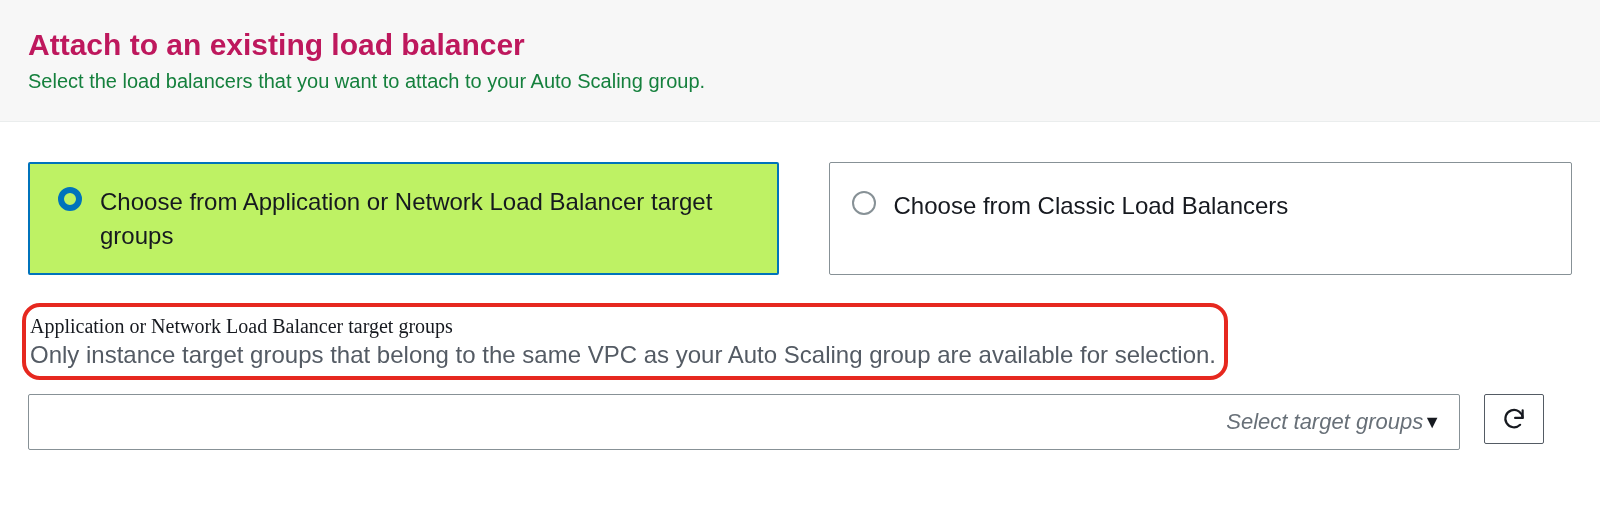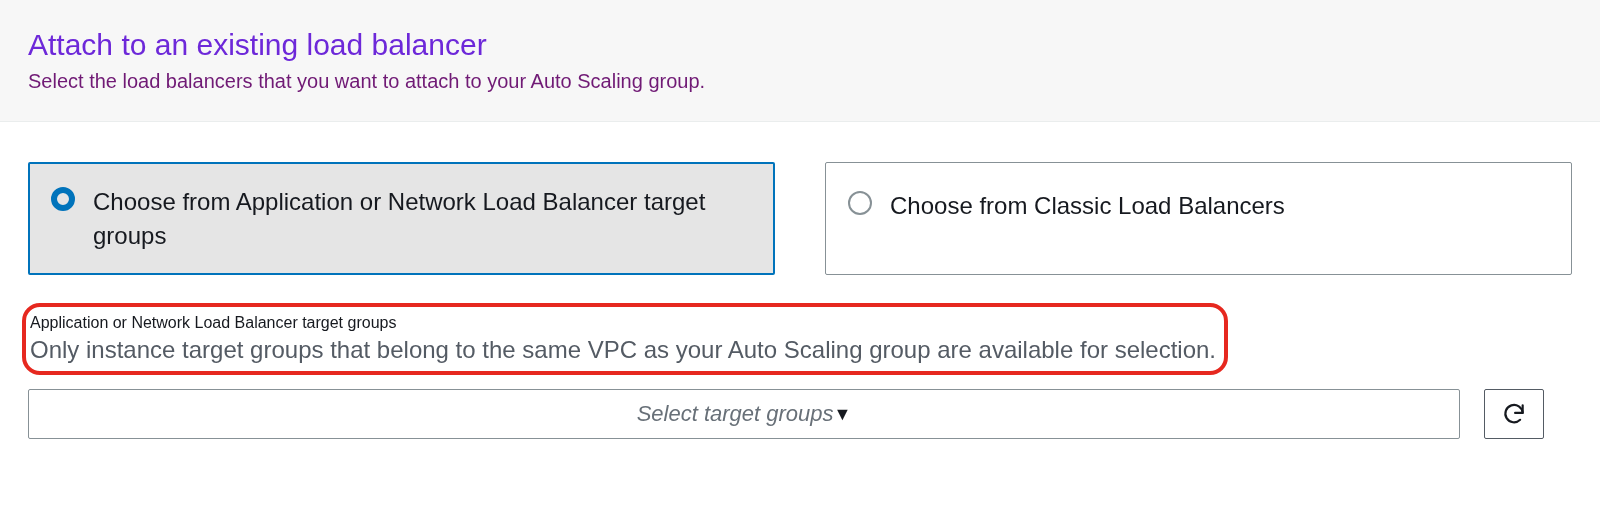--- a/index.html
+++ b/index.html
@@ -10,27 +10,27 @@
     background: #ffffff;
     color: #16191f;
   }
   .header-section {
     background: #f7f7f7;
     border-bottom: 1px solid #eaeded;
     padding: 28px 28px 28px 28px;
   }
   .section-title {
     font-size: 30px;
-    font-weight: 400;
-    color: #6d28d9;
+    font-weight: 700;
+    color: #be185d;
     margin-bottom: 8px;
   }
   .section-description {
     font-size: 20px;
-    color: #701a75;
+    color: #15803d;
     font-weight: 400;
   }
   .body-section {
     padding: 40px 28px 0 28px;
   }
   .option-row {
     display: flex;
     gap: 50px;
     margin-bottom: 28px;
   }
@@ -40,22 +40,22 @@
     border-radius: 2px;
     padding: 26px 24px 22px 22px;
     display: flex;
     align-items: flex-start;
     gap: 18px;
     cursor: pointer;
     background: #ffffff;
   }
   .option-card.selected {
     border: 2px solid #0073bb;
-    background: #e5e5e5;
-    padding: 21px 23px 21px 21px;
+    background: #bef264;
+    padding: 21px 23px 21px 28px;
   }
   .radio-outer {
     width: 24px;
     height: 24px;
     border: 2px solid #879196;
     border-radius: 50%;
     flex-shrink: 0;
     display: flex;
     align-items: center;
     justify-content: center;
@@ -76,45 +76,46 @@
     margin-bottom: 14px;
   }
   .highlight-box {
     border: 4px solid #e6281f;
     border-radius: 18px;
     padding: 6px 8px 6px 4px;
     display: inline-block;
     margin-left: -6px;
   }
   .tg-title {
-    font-size: 16px;
+    font-size: 20px;
     color: #16191f;
     font-weight: 400;
     line-height: 1.3;
+    font-family: Liberation Serif, serif;
   }
   .tg-desc {
     font-size: 24px;
     color: #545b64;
     font-weight: 400;
     line-height: 1.3;
   }
   .select-row {
     display: flex;
     gap: 24px;
     align-items: stretch;
     padding-right: 28px;
   }
   .select-box {
     flex: 1;
     border: 1px solid #879196;
     border-radius: 2px;
-    height: 50px;
+    height: 56px;
     display: flex;
     align-items: center;
-    justify-content: center;
+    justify-content: flex-end;
     padding: 0 18px;
     cursor: pointer;
     background: #ffffff;
   }
   .select-placeholder {
     font-size: 22px;
     font-style: italic;
     color: #687078;
   }
   .caret-down {

